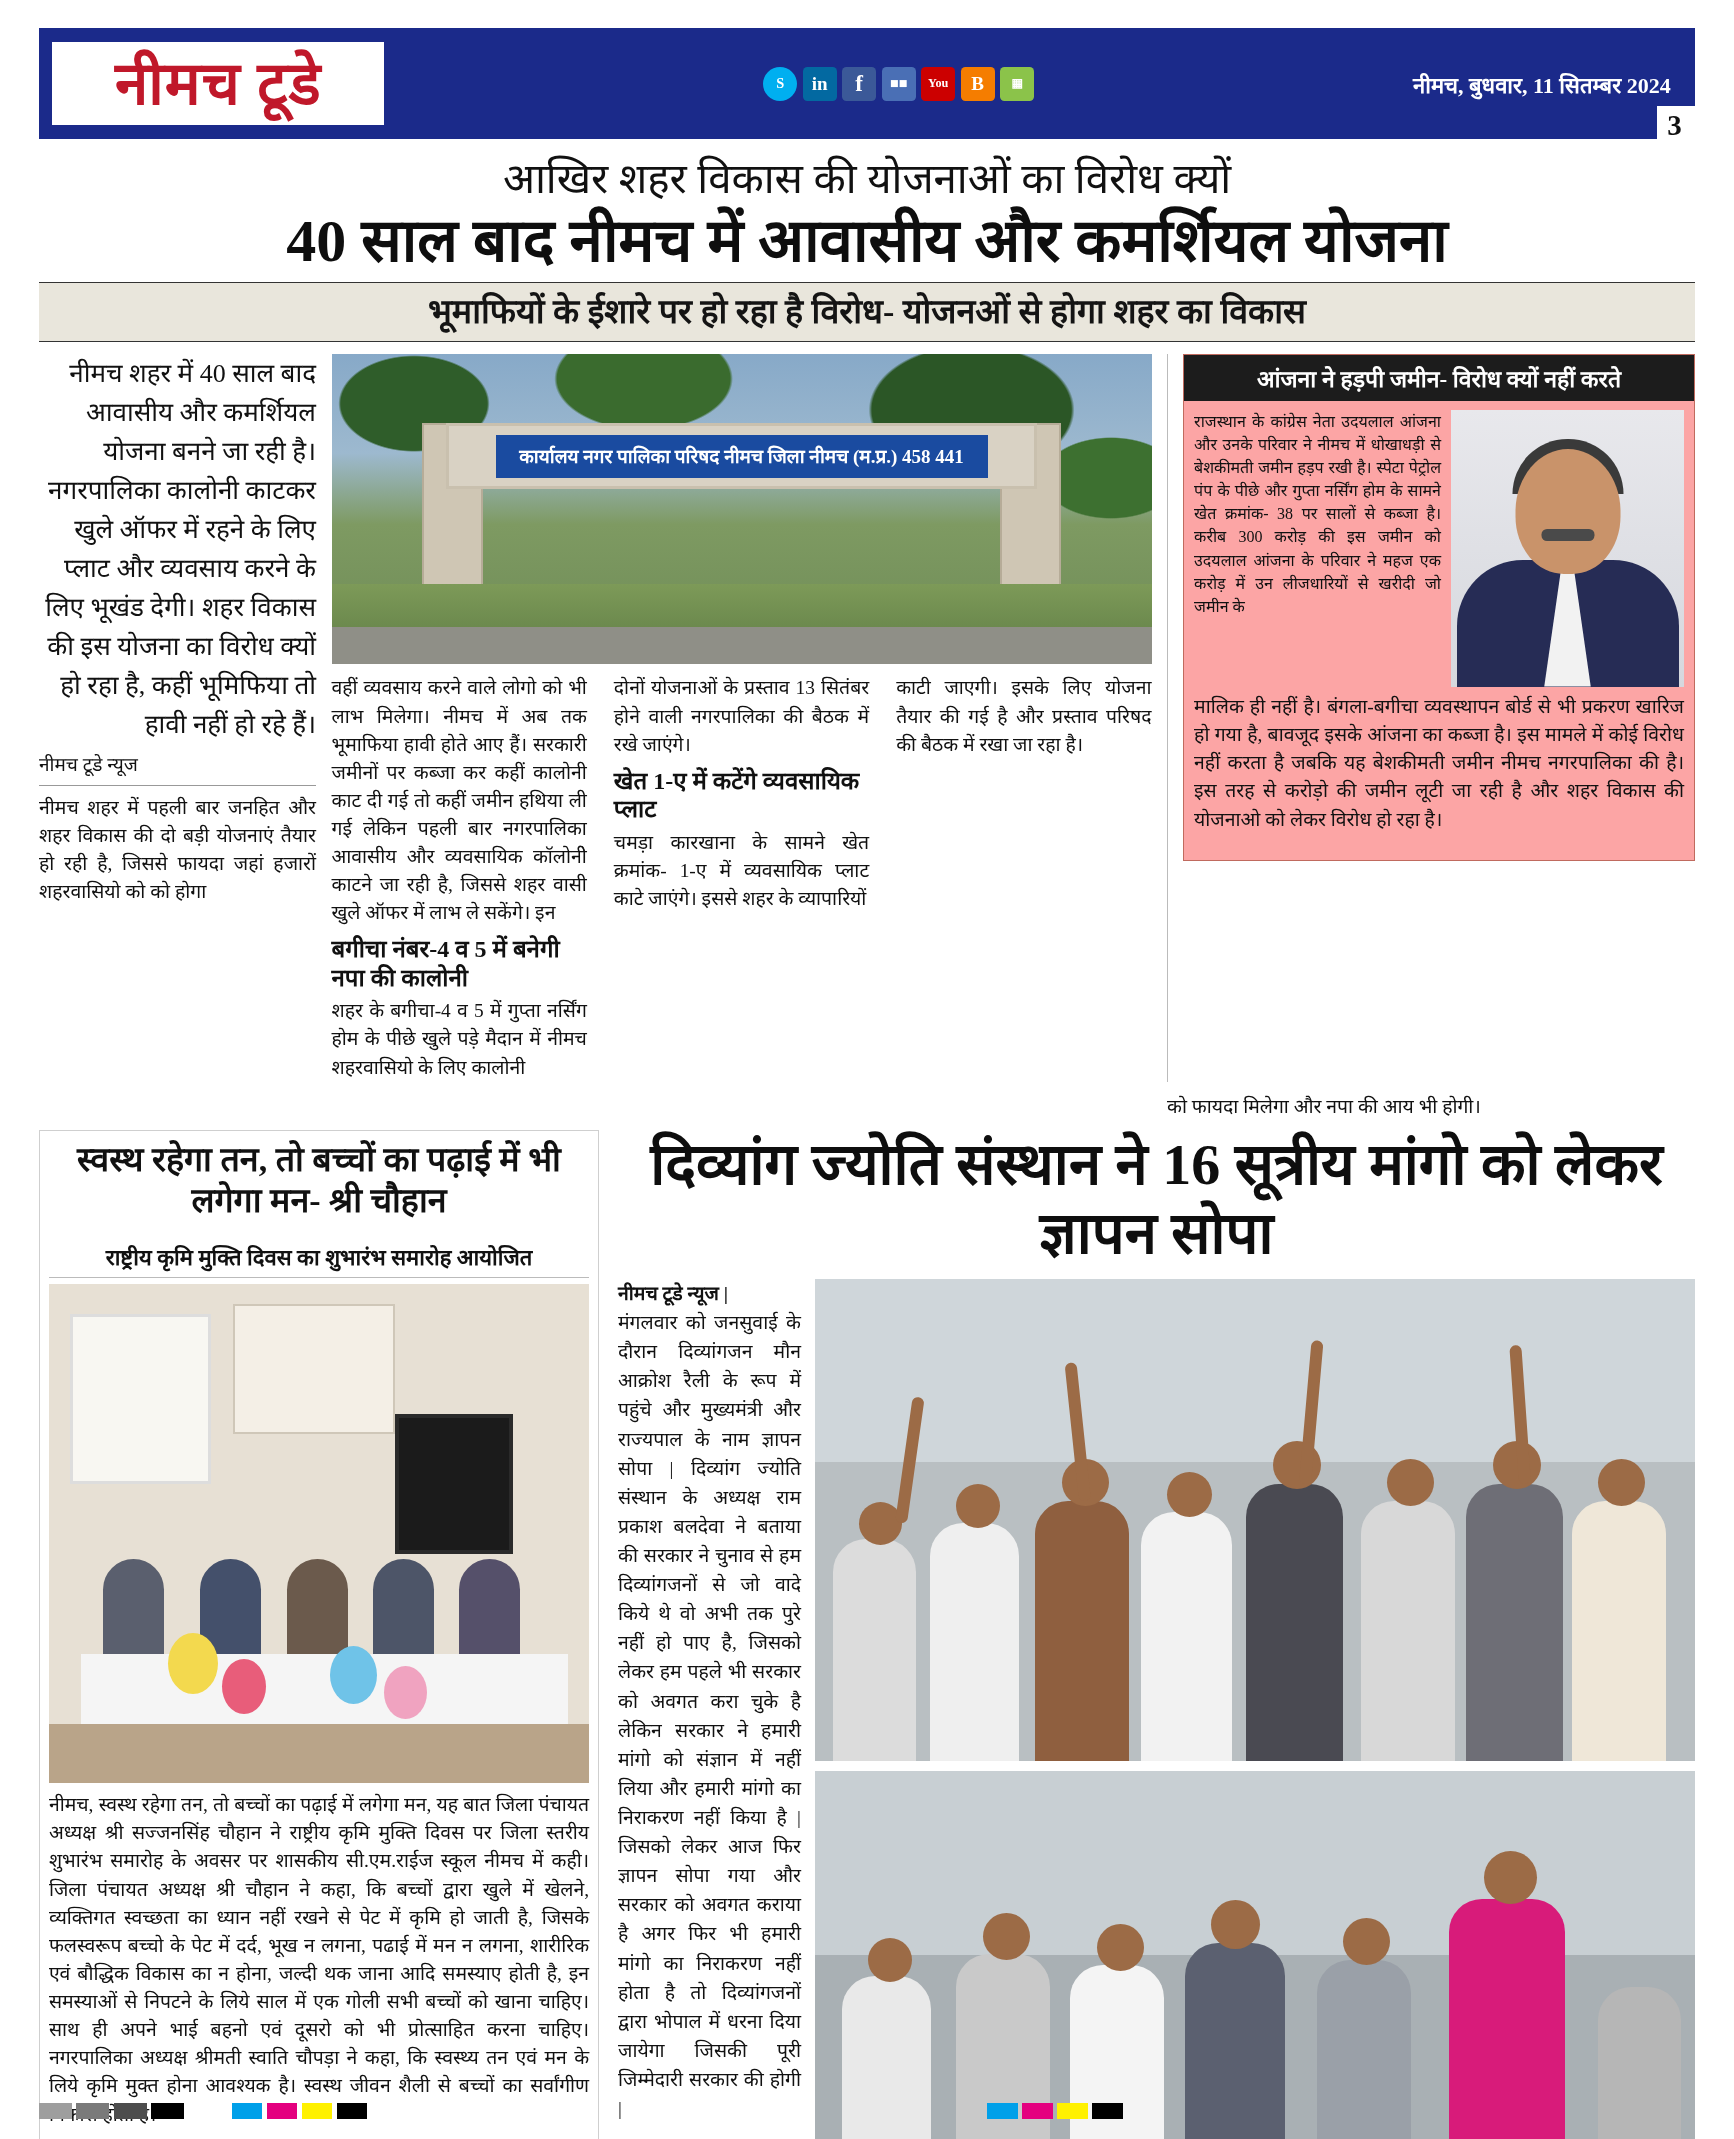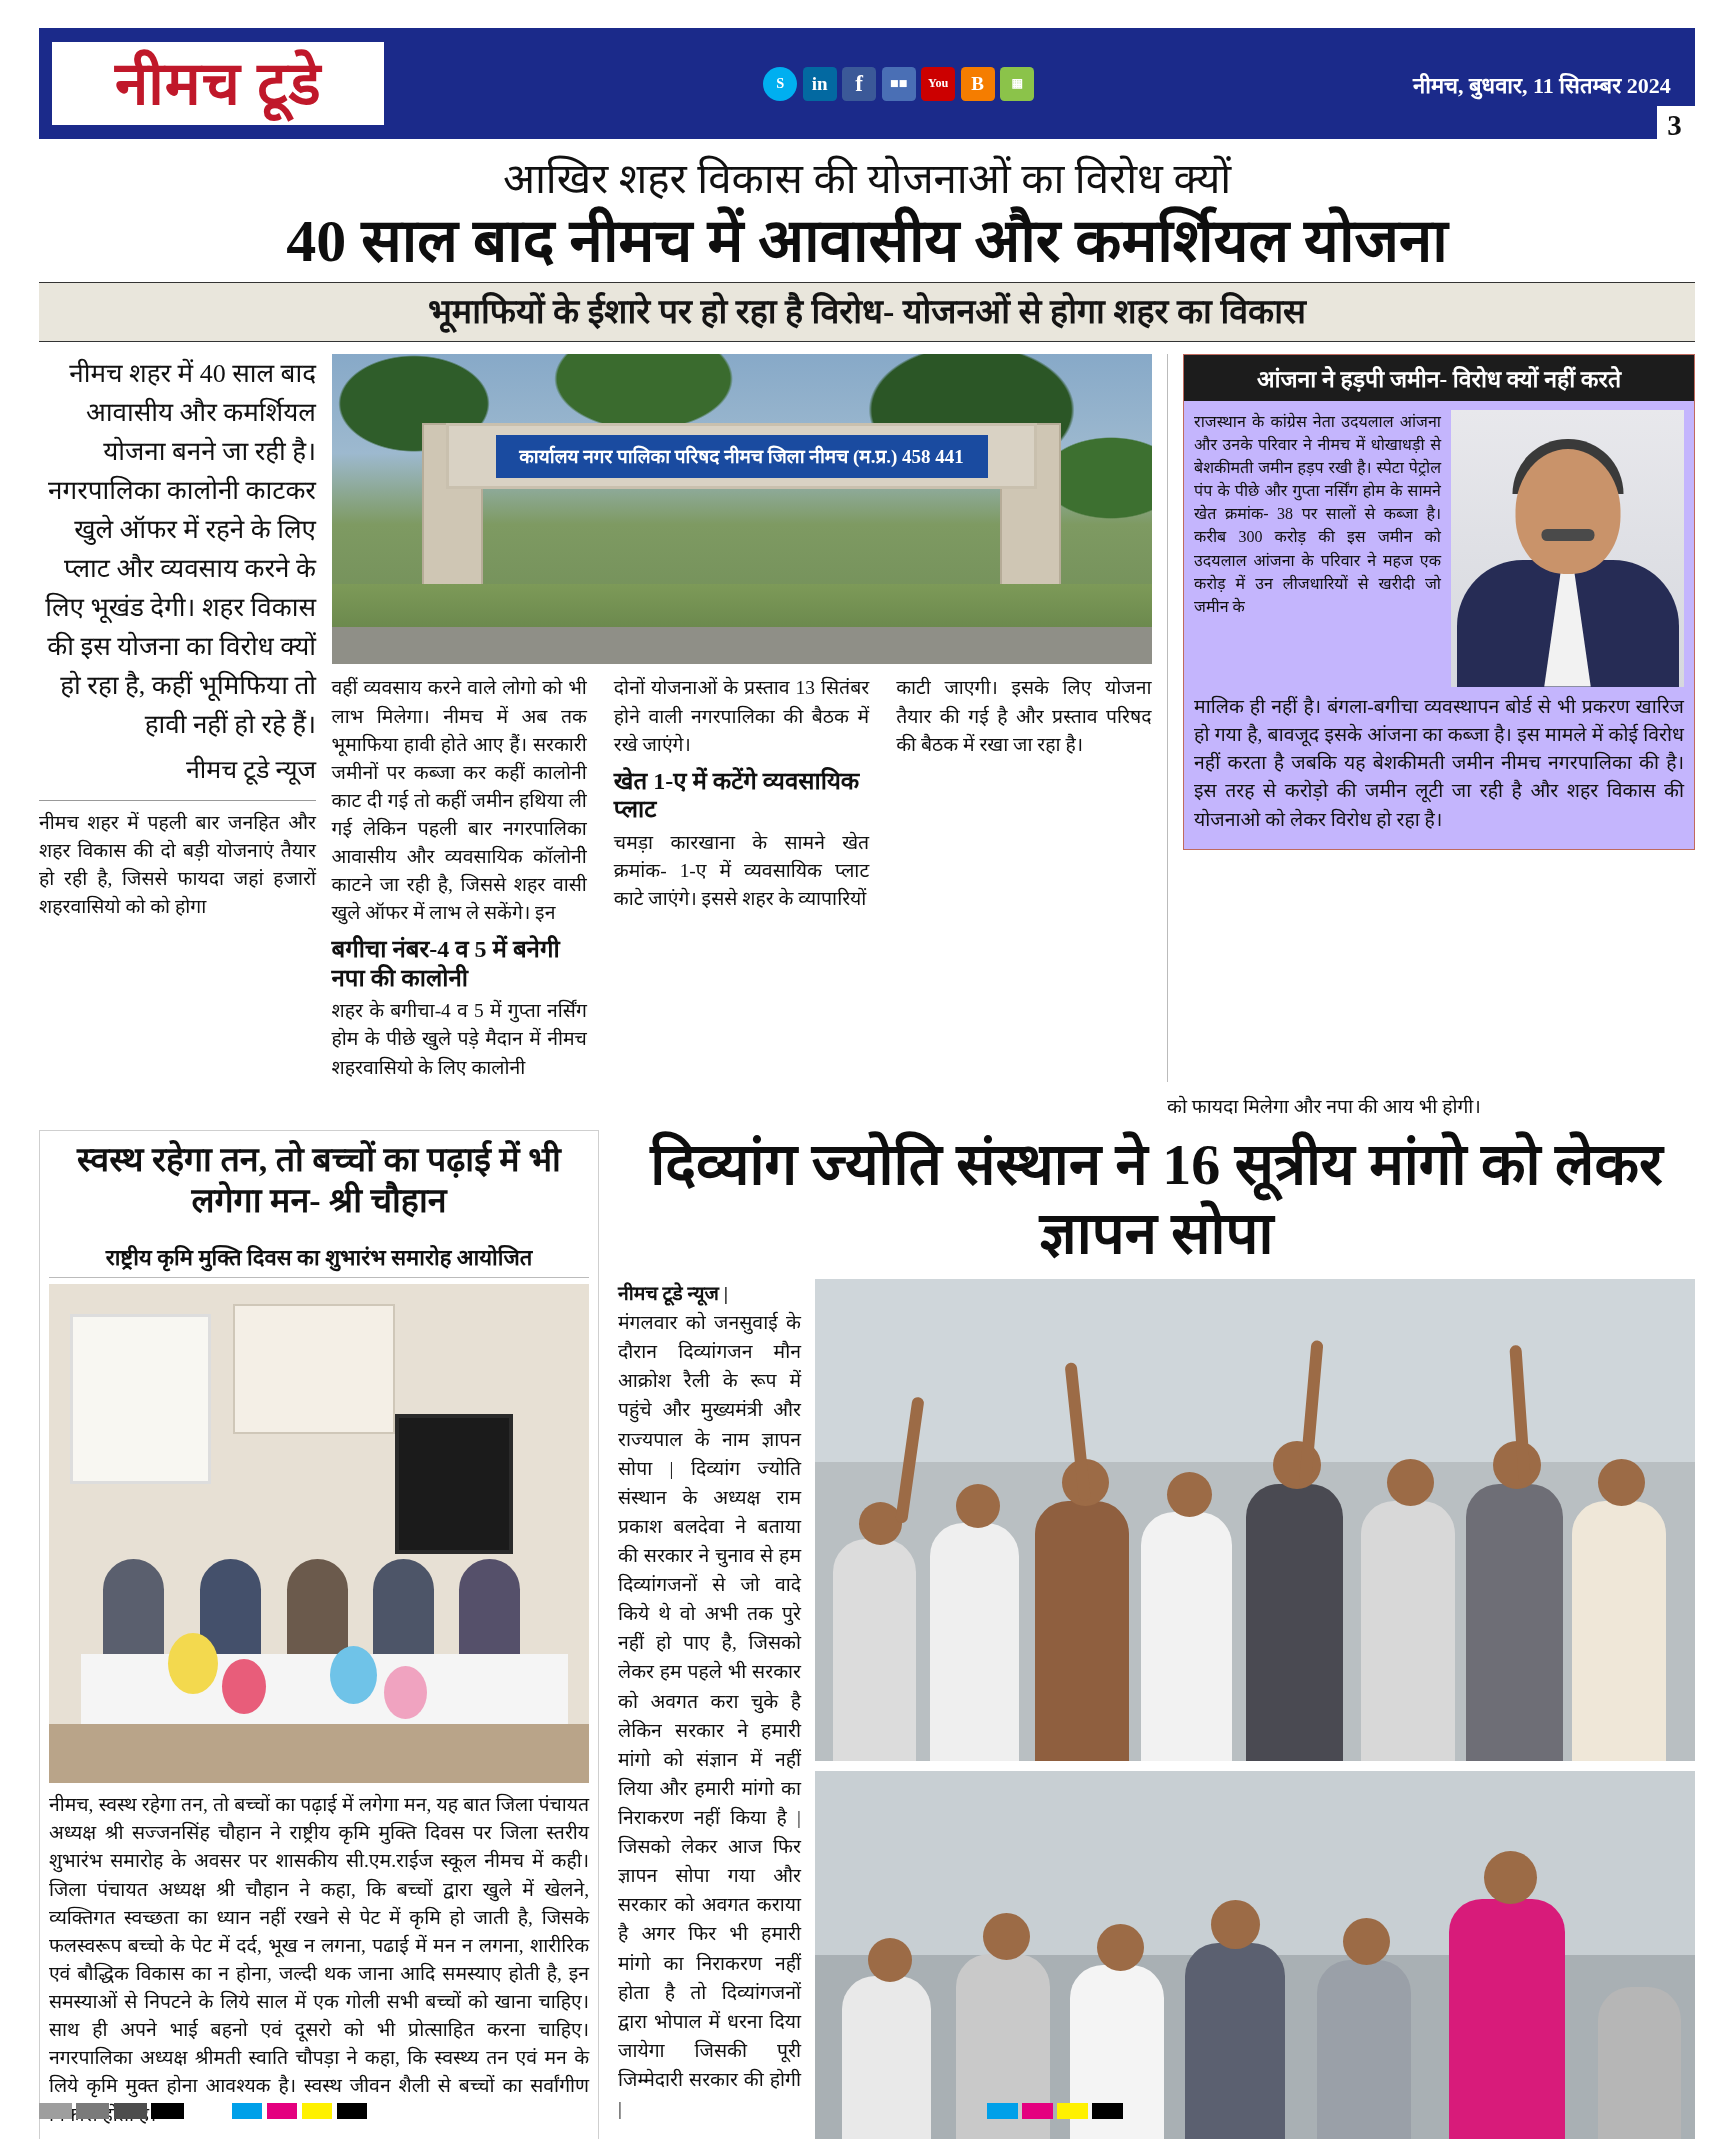--- a/index.html
+++ b/index.html
@@ -122,25 +122,25 @@
   }
   .lead-col { }
   .lead-intro {
     font-family: "Liberation Serif", serif;
     font-size: 26px;
     line-height: 1.5;
     text-align: right;
     color: #111;
   }
   .byline {
-    text-align: right;
-    font-family: "Liberation Serif", serif;
-    font-size: 25px;
+    text-align: left;
+    font-family: "Liberation Serif", serif;
+    font-size: 19px;
     margin-top: 6.6px;
-    padding-bottom: 15px;
+    padding-bottom: 8px;
     border-bottom: 1.1px solid #999;
   }
   .body-txt {
     font-family: "Liberation Serif", serif;
     font-size: 19.4px;
     line-height: 1.45;
     text-align: justify;
     color: #111;
     margin-top: 7.8px;
   }
@@ -182,22 +182,22 @@
   .pm-road {
     position:absolute; left:0; right:0; bottom:0; height:12%;
     background:#8f8f87;
   }
 
   .vrule { background:#bbb; width:0.6px; }
 
   
   .side-box {
     border: 1.7px solid #c06a5e;
-    background: #c4b5fd;
-    padding: 0 0 15px 0;
+    background: #fca5a5;
+    padding: 0 0 26px 0;
   }
   .side-head {
     background: #1c1c1c;
     color: #fff;
     text-align: center;
     font-family: "Liberation Serif", serif;
     font-weight: bold;
     font-size: 23px;
     padding: 6.6px 4.4px;
   }

